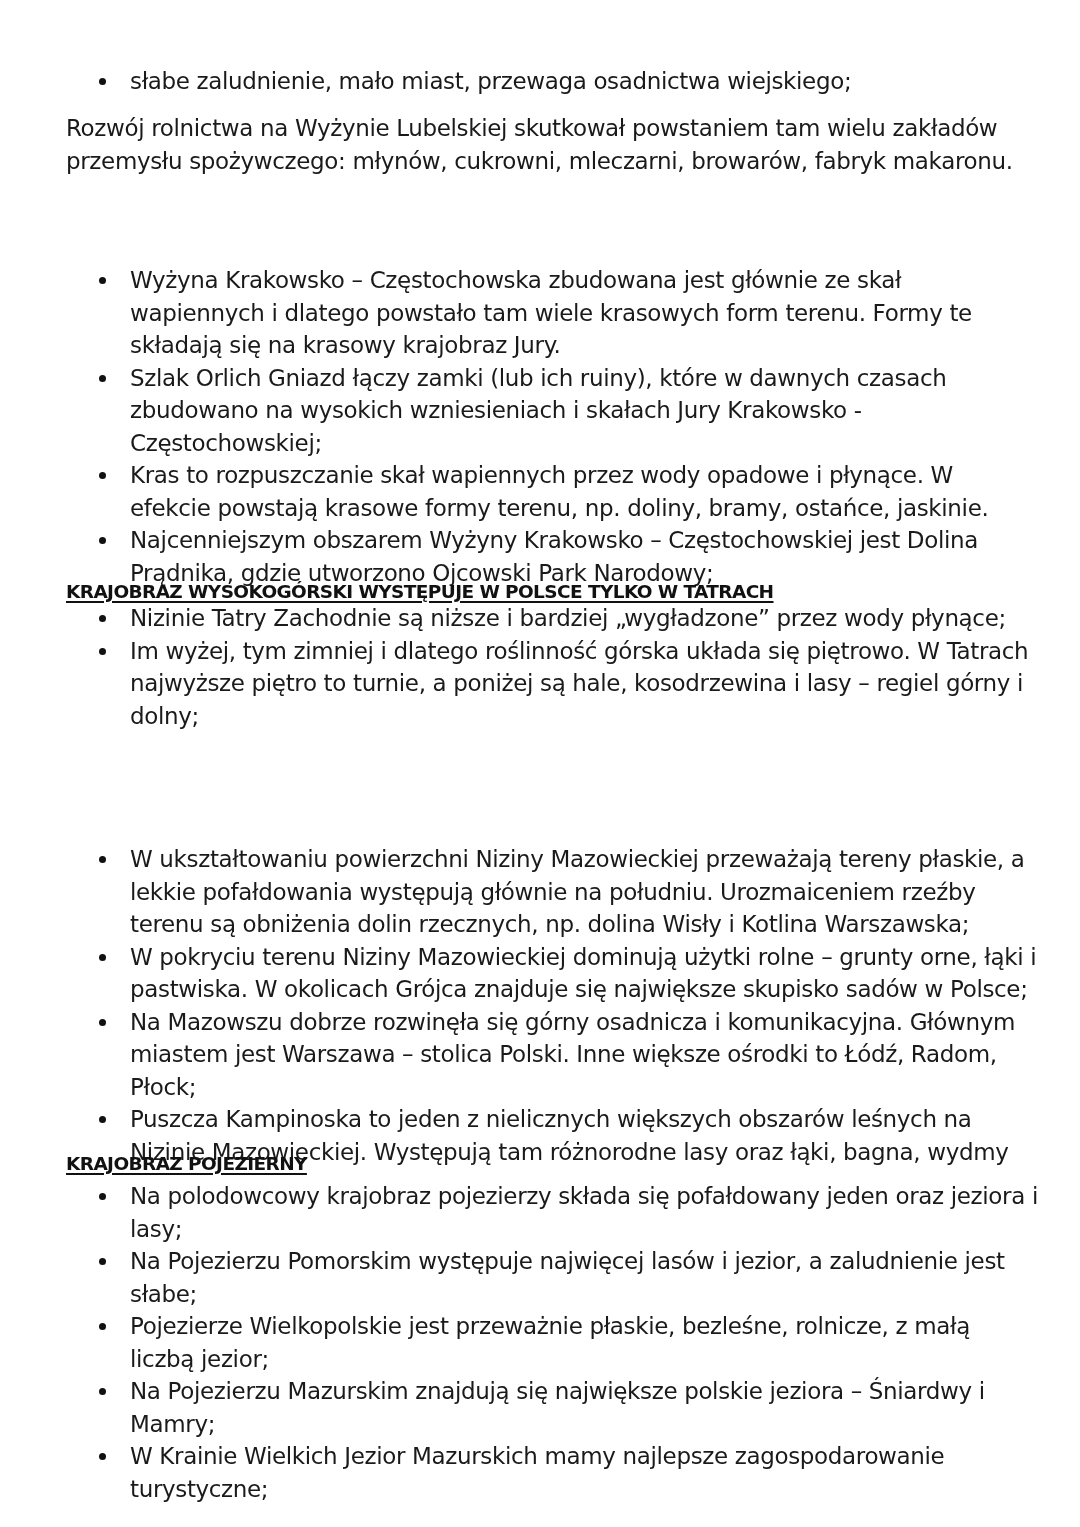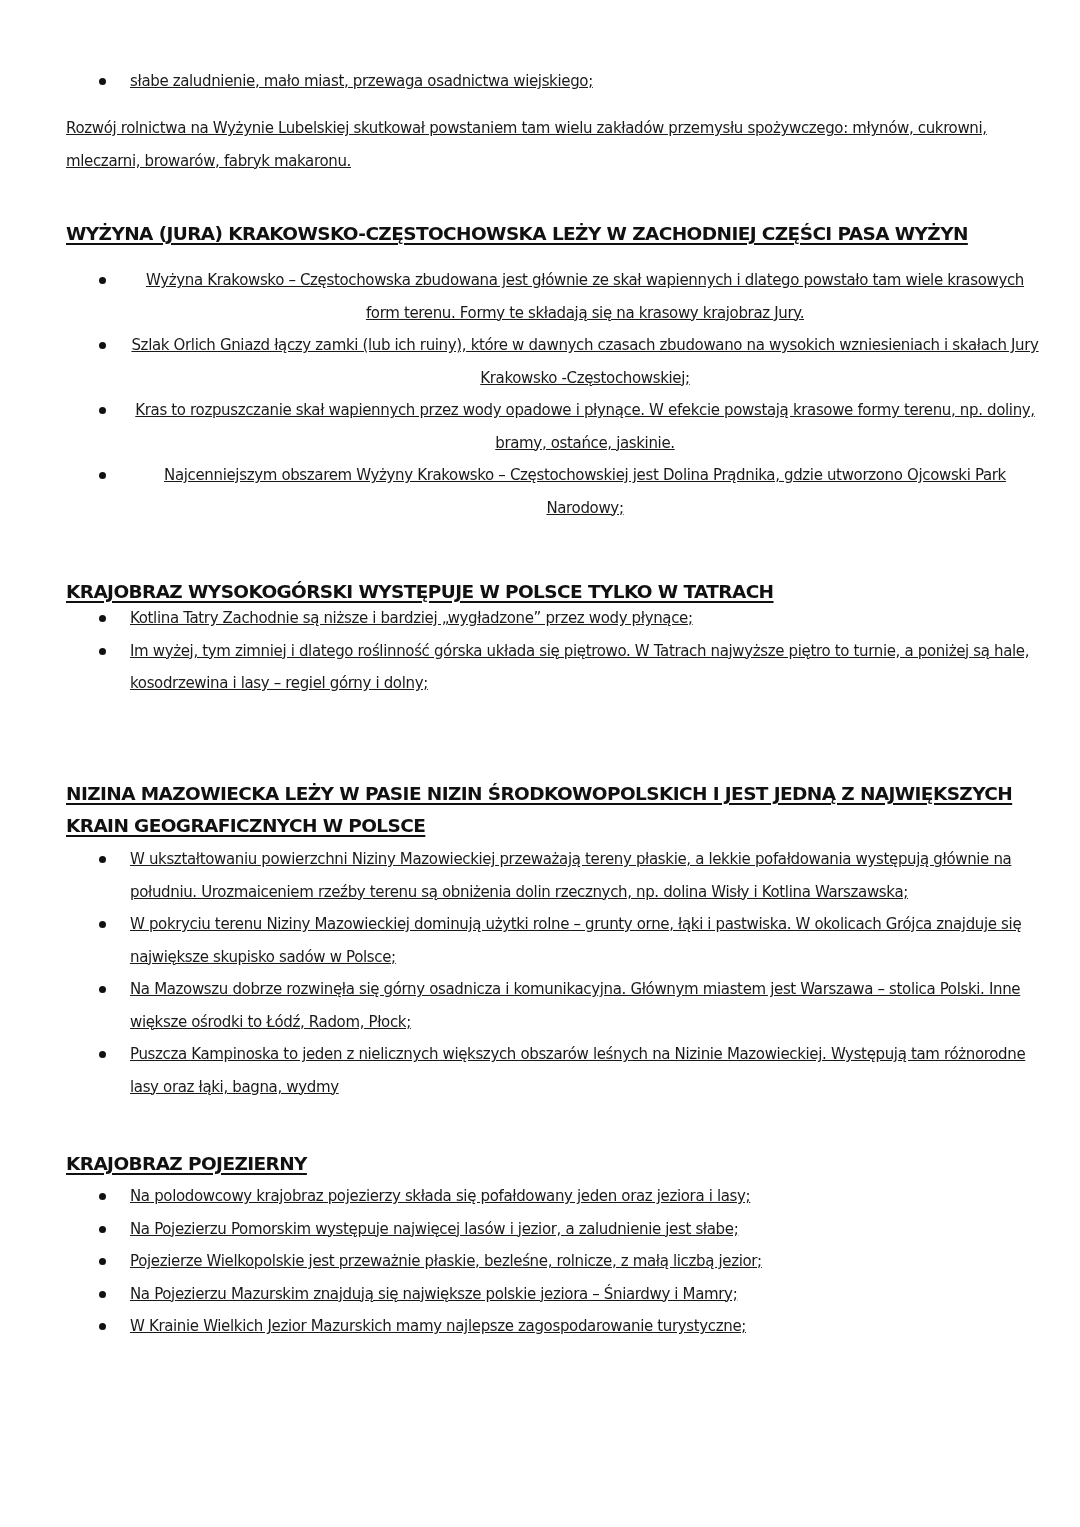--- a/index.html
+++ b/index.html
@@ -2,21 +2,21 @@
 <html><head>
 <meta charset="utf-8">
 <style>
   html, body { margin: 0; padding: 0; background: #ffffff; }
   body {
     width: 1080px; height: 1527px; position: relative; overflow: hidden;
     font-family: "DejaVu Sans", "Liberation Sans", sans-serif;
     color: #1a1a1a;
   }
   .page { position: absolute; left: 0; top: 0; width: 1080px; height: 1527px; }
-  .txt { font-size: 15px; letter-spacing: -0.35px; line-height: 32.5px; text-decoration: underline; }
+  .txt { font-size: 23px; letter-spacing: -0.35px; line-height: 32.5px; }
   ul.bullets { list-style: none; margin: 0; padding: 0; }
   ul.bullets li { position: relative; padding-left: 130px; padding-right: 40px; }
   ul.bullets li::before {
     content: ""; position: absolute; left: 99px; top: 13px;
     width: 7px; height: 7px; border-radius: 50%; background: #111;
   }
   .heading {
     position: absolute; left: 66px; width: 980px;
     font-weight: bold; font-size: 18.5px; letter-spacing: -0.6px; line-height: 32px;
     text-decoration: underline; text-underline-offset: 3px; text-decoration-thickness: 1.6px;
@@ -31,39 +31,37 @@
 <div class="page">
 
   <div class="block txt" style="top:65px;">
     <ul class="bullets">
       <li>słabe zaludnienie, mało miast, przewaga osadnictwa wiejskiego;</li>
     </ul>
   </div>
 
   <div class="para txt" style="top:112px;">Rozwój rolnictwa na Wyżynie Lubelskiej skutkował powstaniem tam wielu zakładów przemysłu spożywczego: młynów, cukrowni, mleczarni, browarów, fabryk makaronu.</div>
 
-  <div class="heading" style="top:218px;">WYŻYNA (JURA) KRAKOWSKO-CZĘSTOCHOWSKA LEŻY W ZACHODNIEJ CZĘŚCI PASA WYŻYN</div>
-  <div class="block txt" style="top:264px;text-align:center;">
+  <div class="block txt" style="top:264px;">
     <ul class="bullets">
       <li>Wyżyna Krakowsko – Częstochowska zbudowana jest głównie ze skał wapiennych i dlatego powstało tam wiele krasowych form terenu. Formy te składają się na krasowy krajobraz Jury.</li>
       <li>Szlak Orlich Gniazd łączy zamki (lub ich ruiny), które w dawnych czasach zbudowano na wysokich wzniesieniach i skałach Jury Krakowsko -Częstochowskiej;</li>
       <li>Kras to rozpuszczanie skał wapiennych przez wody opadowe i płynące. W efekcie powstają krasowe formy terenu, np. doliny, bramy, ostańce, jaskinie.</li>
       <li>Najcenniejszym obszarem Wyżyny Krakowsko – Częstochowskiej jest Dolina Prądnika, gdzie utworzono Ojcowski Park Narodowy;</li>
     </ul>
   </div>
 
   <div class="heading" style="top:562px;margin-top:14px;">KRAJOBRAZ WYSOKOGÓRSKI WYSTĘPUJE W POLSCE TYLKO W TATRACH</div>
   <div class="block txt" style="top:602px;">
     <ul class="bullets">
-      <li>Kotlina Tatry Zachodnie są niższe i bardziej „wygładzone” przez wody płynące;</li>
+      <li>Nizinie Tatry Zachodnie są niższe i bardziej „wygładzone” przez wody płynące;</li>
       <li>Im wyżej, tym zimniej i dlatego roślinność górska układa się piętrowo. W Tatrach najwyższe piętro to turnie, a poniżej są hale, kosodrzewina i lasy – regiel górny i dolny;</li>
     </ul>
   </div>
 
-  <div class="heading" style="top:778px;">NIZINA MAZOWIECKA LEŻY W PASIE NIZIN ŚRODKOWOPOLSKICH I JEST JEDNĄ Z NAJWIĘKSZYCH KRAIN GEOGRAFICZNYCH W POLSCE</div>
   <div class="block txt" style="top:843px;">
     <ul class="bullets">
       <li>W ukształtowaniu powierzchni Niziny Mazowieckiej przeważają tereny płaskie, a lekkie pofałdowania występują głównie na południu. Urozmaiceniem rzeźby terenu są obniżenia dolin rzecznych, np. dolina Wisły i Kotlina Warszawska;</li>
       <li>W pokryciu terenu Niziny Mazowieckiej dominują użytki rolne – grunty orne, łąki i pastwiska. W okolicach Grójca znajduje się największe skupisko sadów w Polsce;</li>
       <li>Na Mazowszu dobrze rozwinęła się górny osadnicza i komunikacyjna. Głównym miastem jest Warszawa – stolica Polski. Inne większe ośrodki to Łódź, Radom, Płock;</li>
       <li>Puszcza Kampinoska to jeden z nielicznych większych obszarów leśnych na Nizinie Mazowieckiej. Występują tam różnorodne lasy oraz łąki, bagna, wydmy</li>
     </ul>
   </div>
 
   <div class="heading" style="top:1148px;">KRAJOBRAZ POJEZIERNY</div>

